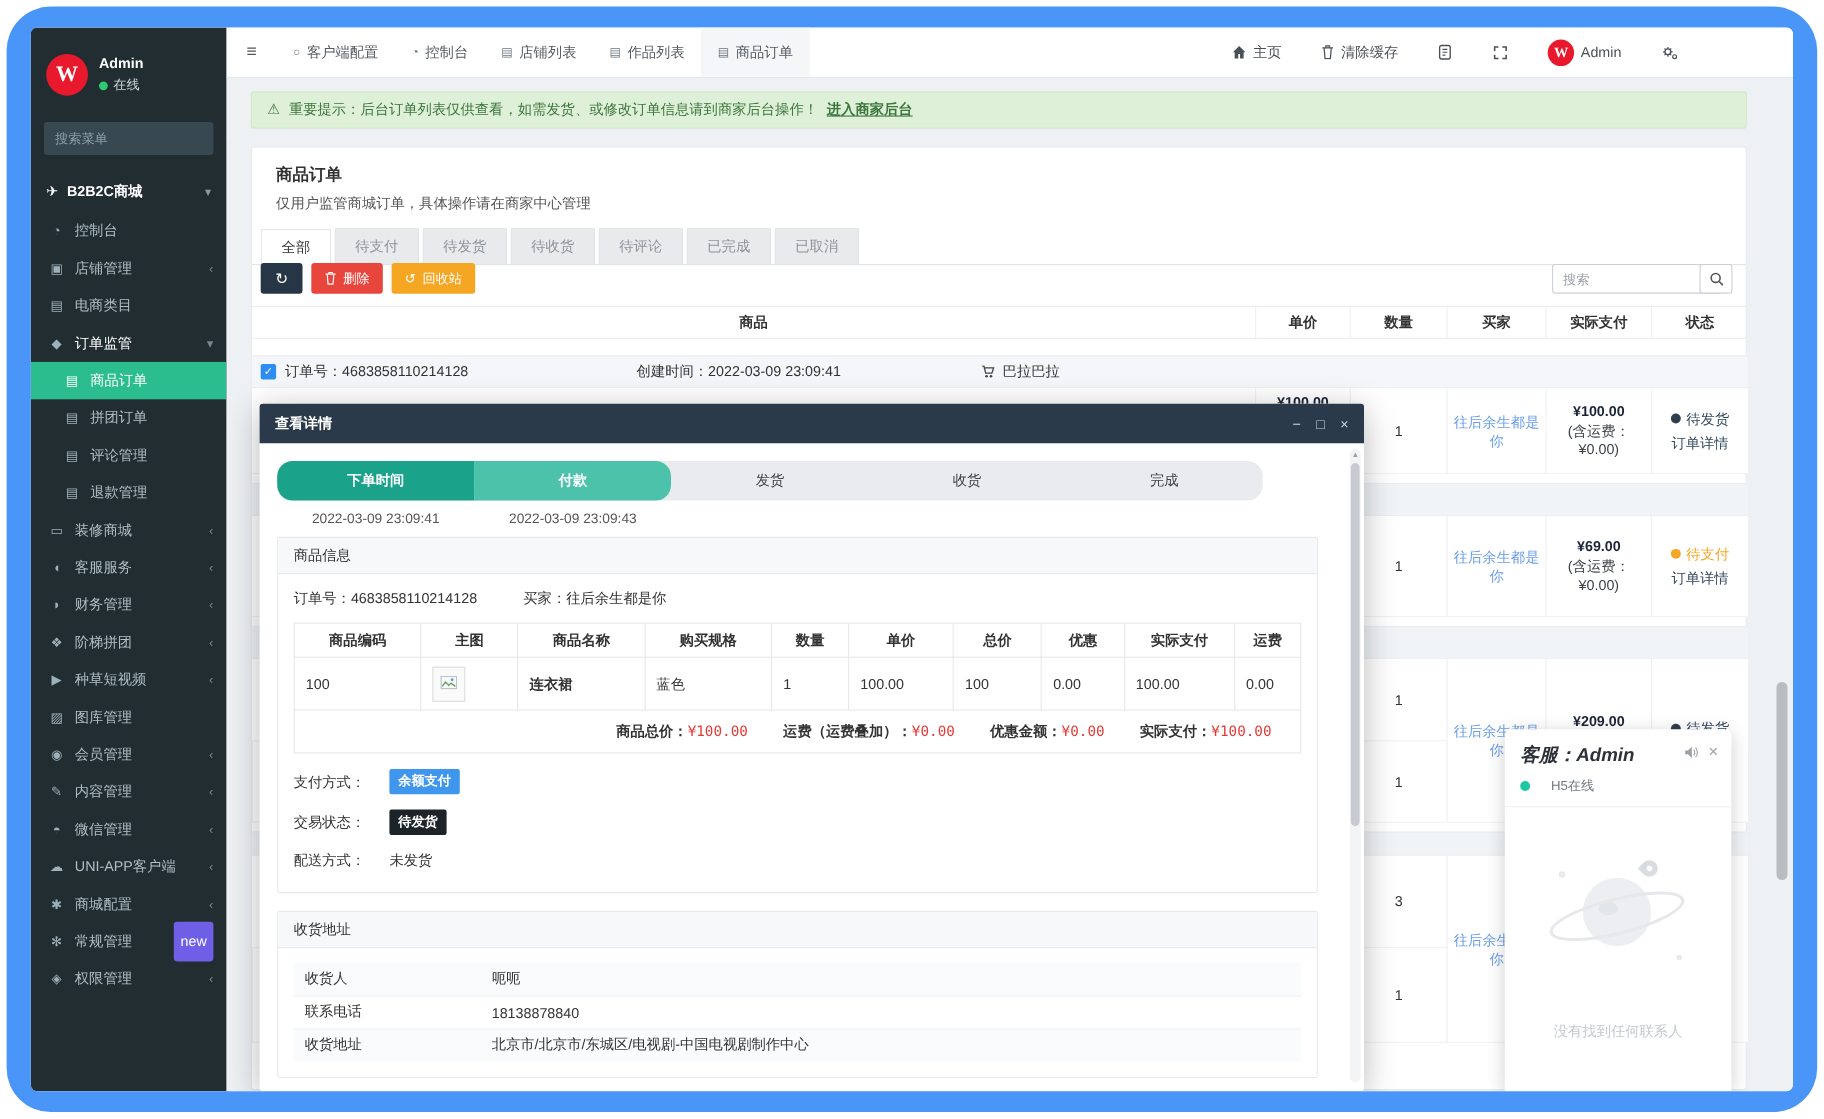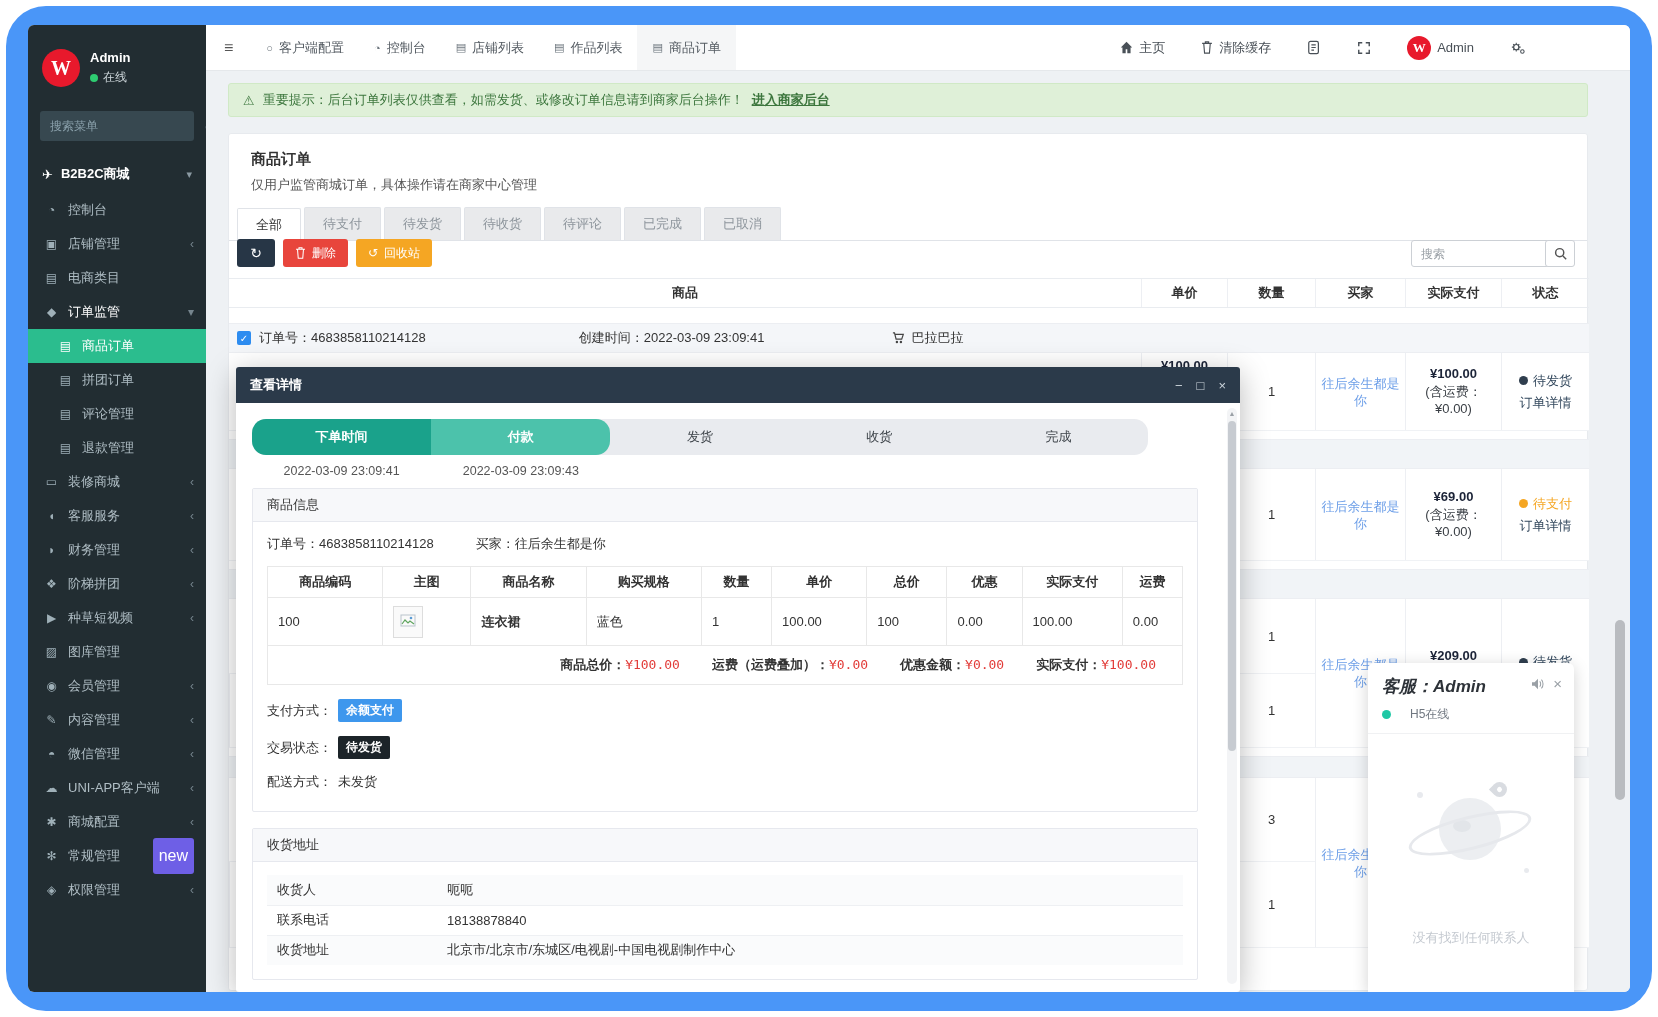--- a/index.html
+++ b/index.html
@@ -22,21 +22,21 @@
   .side-section { display:flex; align-items:center; gap:8px; color:#ffffff; font-size:13px; font-weight:bold; padding:10px 14px; }
   .side-section .chev { margin-left:auto; color:#8b9aa3; font-size:11px; }
   .snav { list-style:none; }
   .snav li { height:34px; line-height:34px; font-size:13px; color:#b0bec5; padding:0 12px 0 16px; display:flex; align-items:center; gap:9px; cursor:pointer; white-space:nowrap; }
   .snav li .ic { width:15px; text-align:center; font-size:12px; color:#9fb0b8; flex:0 0 15px; }
   .snav li .chev { margin-left:auto; color:#76858e; font-size:12px; }
   .snav li.sub { padding-left:30px; }
   .snav li.parent { color:#ffffff; }
   .snav li.active { background:#2bbd8e; color:#ffffff; }
   .snav li.active .ic { color:#ffffff; }
-  .badge-new { margin-left:auto; background:#6e5fe6; color:#fff; font-size:16px; padding:1px 6px; border-radius:3px; }
+  .badge-new { margin-left:auto; background:#6e5fe6; color:#fff; font-size:13px; padding:1px 6px; border-radius:3px; }
 
   
   .main { position:absolute; left:178px; top:0; right:0; height:100%; }
   .navbar { position:absolute; left:0; top:0; right:0; height:46px; background:#fff; border-bottom:1px solid #e5e8eb; display:flex; align-items:center; z-index:5; }
   .nav-burger { padding:0 18px; font-size:16px; color:#555; cursor:pointer; }
   .nav-tabs { display:flex; height:100%; }
   .nav-tab { display:flex; align-items:center; gap:6px; padding:0 15px; font-size:13px; color:#545b62; cursor:pointer; height:100%; }
   .nav-tab .tic { font-size:11px; color:#6c757d; }
   .nav-tab.active { background:#f5f6f7; }
   .nav-right { margin-left:auto; display:flex; align-items:center; gap:36px; padding-right:104px; font-size:13px; color:#495057; }
@@ -120,21 +120,21 @@
 
   table.ptab { border-collapse:collapse; width:100%; margin-top:13px; }
   .ptab th, .ptab td { border:1px solid #e8e8e8; font-size:13px; color:#333; }
   .ptab th { height:31px; text-align:center; font-weight:bold; }
   .ptab td { height:48px; padding:2px 10px; }
   .bold { font-weight:bold; }
   .imgbox { width:30px; height:32px; border:1px solid #ddd; background:#fafafa; display:flex; align-items:center; justify-content:center; margin:0 auto 0 0; }
   .totals { display:flex; justify-content:flex-end; gap:32px; padding:10px 26px 10px 0; border:1px solid #e8e8e8; border-top:none; font-size:13px; }
   .totals b { color:#333; }
   .redv { color:#e23c39; font-family:"DejaVu Sans Mono","Liberation Mono",monospace; }
-  .payline { margin-top:14px; display:flex; align-items:center; gap:6px; font-size:13px; }
+  .payline { margin-top:14px; display:flex; align-items:center; gap:22px; font-size:13px; }
   .pbadge { background:#3e97ed; color:#fff; font-size:12px; padding:3px 8px; border-radius:2px; font-weight:bold; cursor:pointer; }
   .tbadge { background:#1c2429; color:#fff; font-size:12px; padding:3px 8px; border-radius:2px; font-weight:bold; }
   .payline.last { margin-bottom:6px; }
 
   table.atab { border-collapse:collapse; width:100%; }
   .atab td { border-top:1px solid #eef0f3; font-size:13px; color:#333; height:30px; padding:0 10px; }
   .atab tr:first-child td { border-top:none; }
   .atab tr:nth-child(odd) { background:#fafbfc; }
   .atab td.lb { width:170px; }
 

